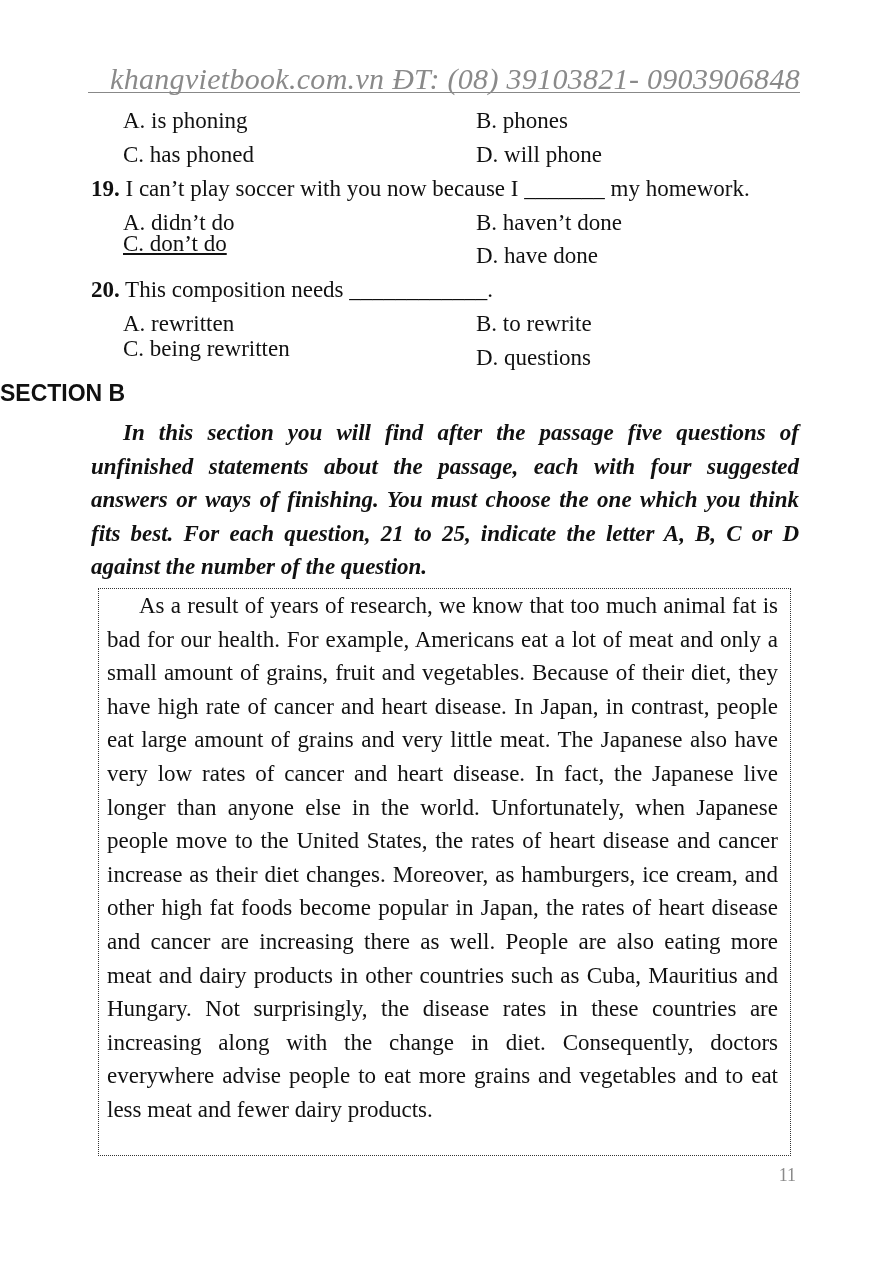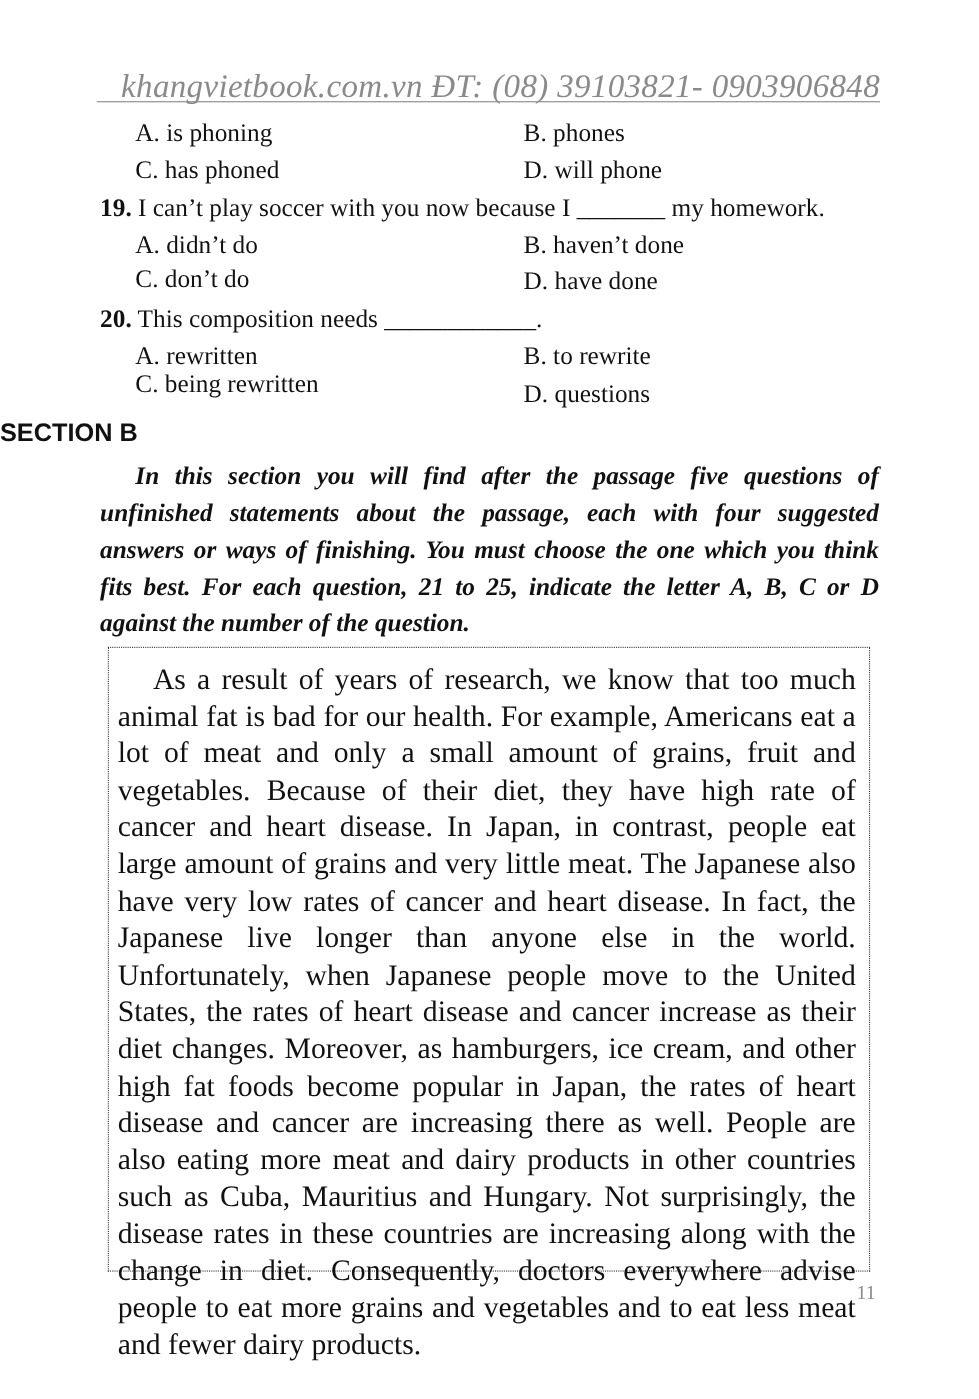--- a/index.html
+++ b/index.html
@@ -11,42 +11,42 @@
                  color: #8a8a8a; letter-spacing: 0.3px; white-space: nowrap; }
   .line { position: absolute; font-size: 23px; line-height: 28px; white-space: nowrap; }
   .qnum { font-weight: bold; }
   .section-title { position: absolute; left: 0; width: 890px; top: 380px; text-align: left;
                    font-family: "Liberation Sans", sans-serif; font-weight: bold; font-size: 23px; }
   .instructions { position: absolute; left: 91px; top: 416px; width: 708px;
                   font-style: italic; font-weight: bold; font-size: 23px; line-height: 33.6px;
                   text-align: justify; text-indent: 32px; }
   .passage-box { position: absolute; left: 98px; top: 588px; width: 693px; height: 568px;
                  border: 1.5px dotted #333; box-sizing: border-box; }
-  .passage { position: absolute; left: 8px; top: 12px; width: 671px;
-             font-size: 27px; line-height: 33.6px; text-align: justify; text-indent: 32px; }
+  .passage { position: absolute; left: 8px; top: 0px; width: 671px;
+             font-size: 23px; line-height: 33.6px; text-align: justify; text-indent: 32px; }
   .page-number { position: absolute; right: 94px; top: 1165px; font-size: 18px; color: #8a8a8a; }
 </style>
 </head>
 <body>
 
 <div class="header">
   <span class="header-text">khangvietbook.com.vn  ĐT: (08) 39103821- 0903906848</span>
 </div>
 
 <div class="line" style="left:123px; top:107px;">A. is phoning</div>
 <div class="line" style="left:476px; top:107px;">B. phones</div>
 <div class="line" style="left:123px; top:141px;">C. has phoned</div>
 <div class="line" style="left:476px; top:141px;text-align:center;">D. will phone</div>
 
 <div class="line" style="left:91px; top:175px;">
   <span class="qnum">19.</span><span> I can’t play soccer with you now because I _______ my homework.</span>
 </div>
 <div class="line" style="left:123px; top:209px;">A. didn’t do</div>
 <div class="line" style="left:476px; top:209px;">B. haven’t done</div>
-<div class="line" style="left:123px; top:240px;">C. don’t do</div>
+<div class="line" style="left:123px; top:230px;text-decoration:underline;">C. don’t do</div>
 <div class="line" style="left:476px; top:242px;">D. have done</div>
 
 <div class="line" style="left:91px; top:276px;">
   <span class="qnum">20.</span><span> This composition needs ____________.</span>
 </div>
 <div class="line" style="left:123px; top:310px;">A. rewritten</div>
 <div class="line" style="left:476px; top:310px;">B. to rewrite</div>
 <div class="line" style="left:123px; top:335px;">C. being rewritten</div>
 <div class="line" style="left:476px; top:344px;">D. questions</div>
 

